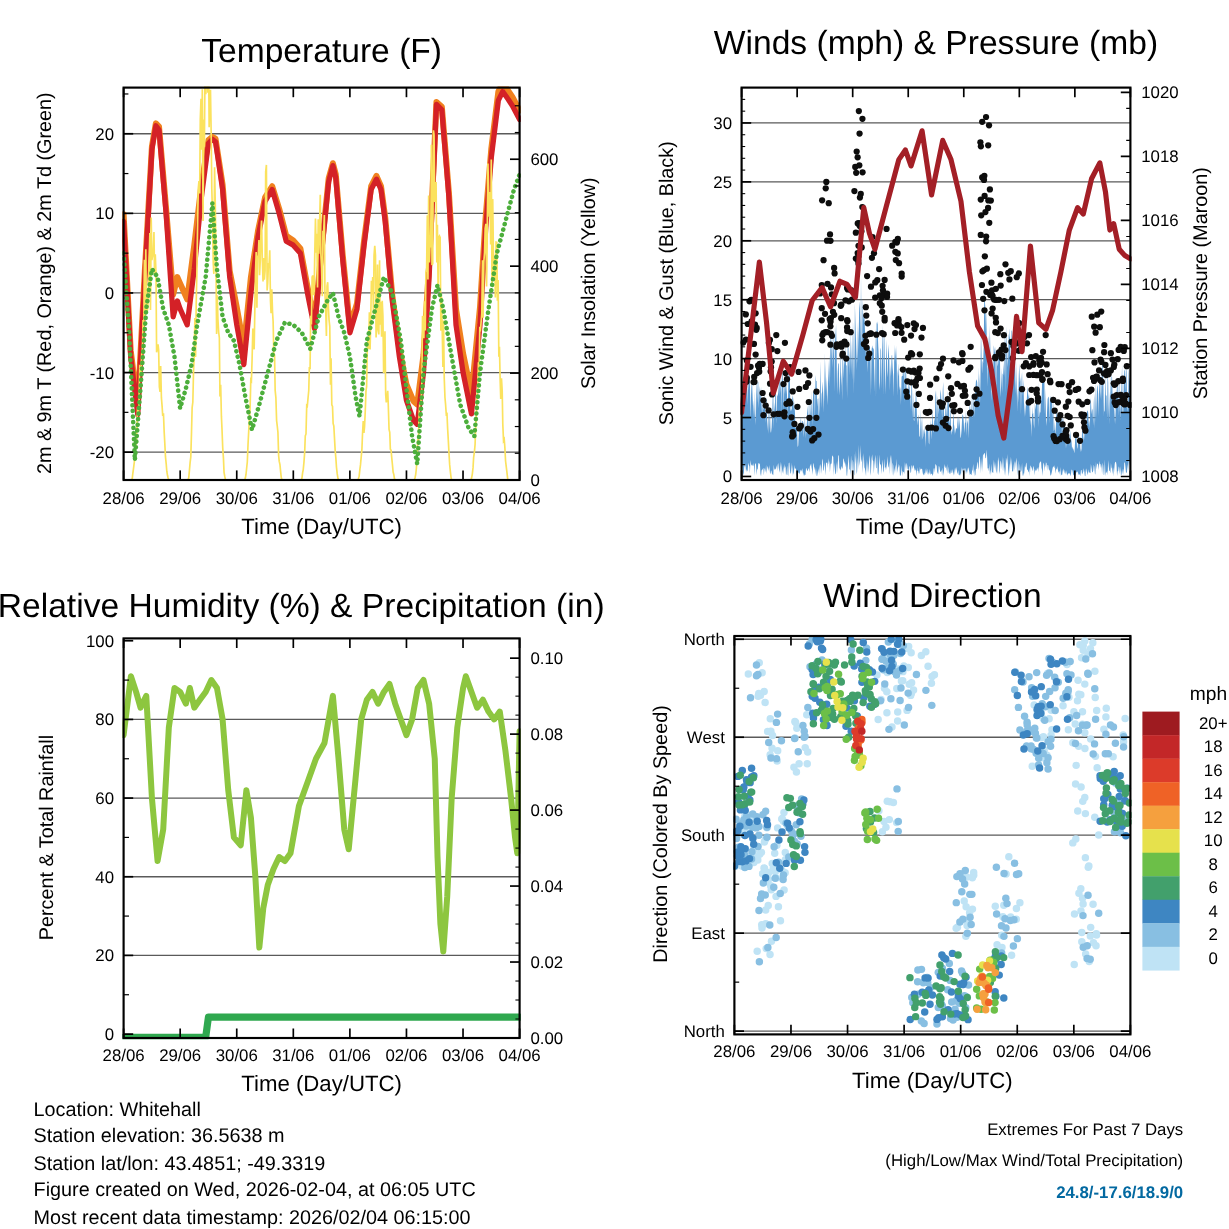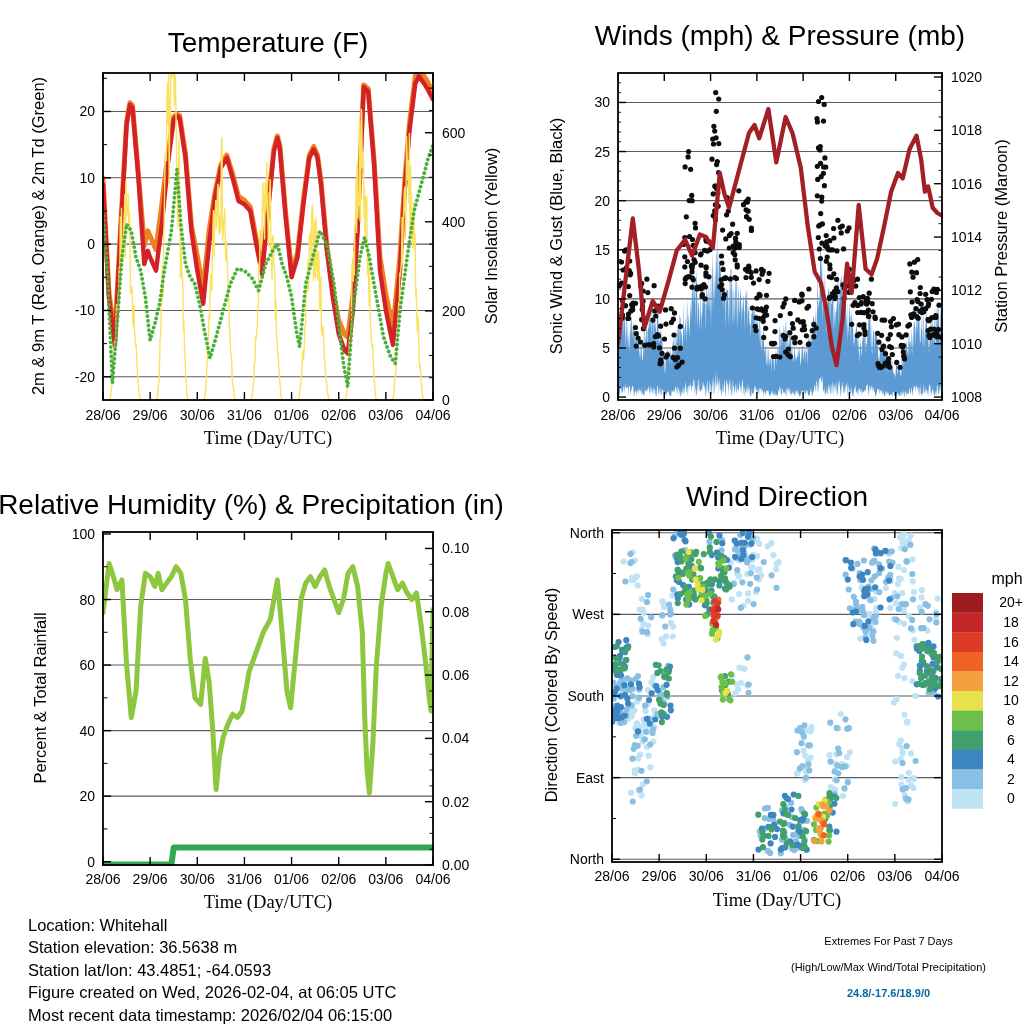--- a/index.html
+++ b/index.html
@@ -2,25 +2,25 @@
 <html><head>
 <meta charset="utf-8">
 <style>
   html,body{margin:0;padding:0;background:#fff;}
   #fig{position:relative;width:1024px;height:1024px;background:#fff;overflow:hidden;
        font-family:"Liberation Sans","DejaVu Sans",sans-serif;color:#000;}
   #plots{position:absolute;left:0;top:0;}
   svg text{font-family:"Liberation Sans","DejaVu Sans",sans-serif;fill:#000;}
   .tk{font-size:14px;}
   .ct{position:absolute;transform:translateX(-50%);font-size:28px;white-space:nowrap;}
-  .xt{position:absolute;transform:translateX(-50%);font-size:18.5px;white-space:nowrap;font-family:Liberation Serif, serif;}
+  .xt{position:absolute;transform:translateX(-50%);font-size:18.5px;white-space:nowrap;}
   .ry{position:absolute;transform:translate(-50%,-50%) rotate(-90deg);white-space:nowrap;font-size:16.5px;}
   .lg{position:absolute;transform:translateX(-50%);font-size:16px;text-align:right;}
   .foot{position:absolute;font-size:16.5px;line-height:22.4px;}
-  .ext{position:absolute;font-size:11px;line-height:26px;text-align:center;}
+  .ext{position:absolute;font-size:14px;line-height:26px;text-align:right;}
   .extval{color:#0369a1;font-weight:bold;}
 </style>
 </head>
 <body>
 
 <div id="fig">
   <svg id="plots" width="1024" height="1024" viewBox="0 0 1024 1024">
       <defs>
         <clipPath id="cp0">
           <rect x="102" y="72" width="332" height="329"></rect>
@@ -1947,21 +1947,21 @@
   <div class="ry" style="left:556px;top:236px">Sonic Wind &amp; Gust (Blue, Black)</div>
   <div class="ry" style="left:1001px;top:236px">Station Pressure (Maroon)</div>
   <div class="ry" style="left:40px;top:698px">Percent &amp; Total Rainfall</div>
   <div class="ry" style="left:551px;top:695px">Direction (Colored By Speed)</div>
 
   <div class="lg" style="left:1007px;top:570px">mph</div>
 
   <div class="foot" style="left:28px;top:914px">
     <div>Location: Whitehall</div>
     <div>Station elevation: 36.5638 m</div>
-    <div>Station lat/lon: 43.4851; -64.0593</div>
+    <div>Station lat/lon: 43.4851; -49.3319</div>
     <div>Figure created on Wed, 2026-02-04, at 06:05 UTC</div>
     <div>Most recent data timestamp: 2026/02/04 06:15:00</div>
   </div>
 
   <div class="ext" style="right:38px;top:928px">
     <div>Extremes For Past 7 Days</div>
     <div>(High/Low/Max Wind/Total Precipitation)</div>
     <div class="extval">24.8/-17.6/18.9/0</div>
   </div>
 </div>

